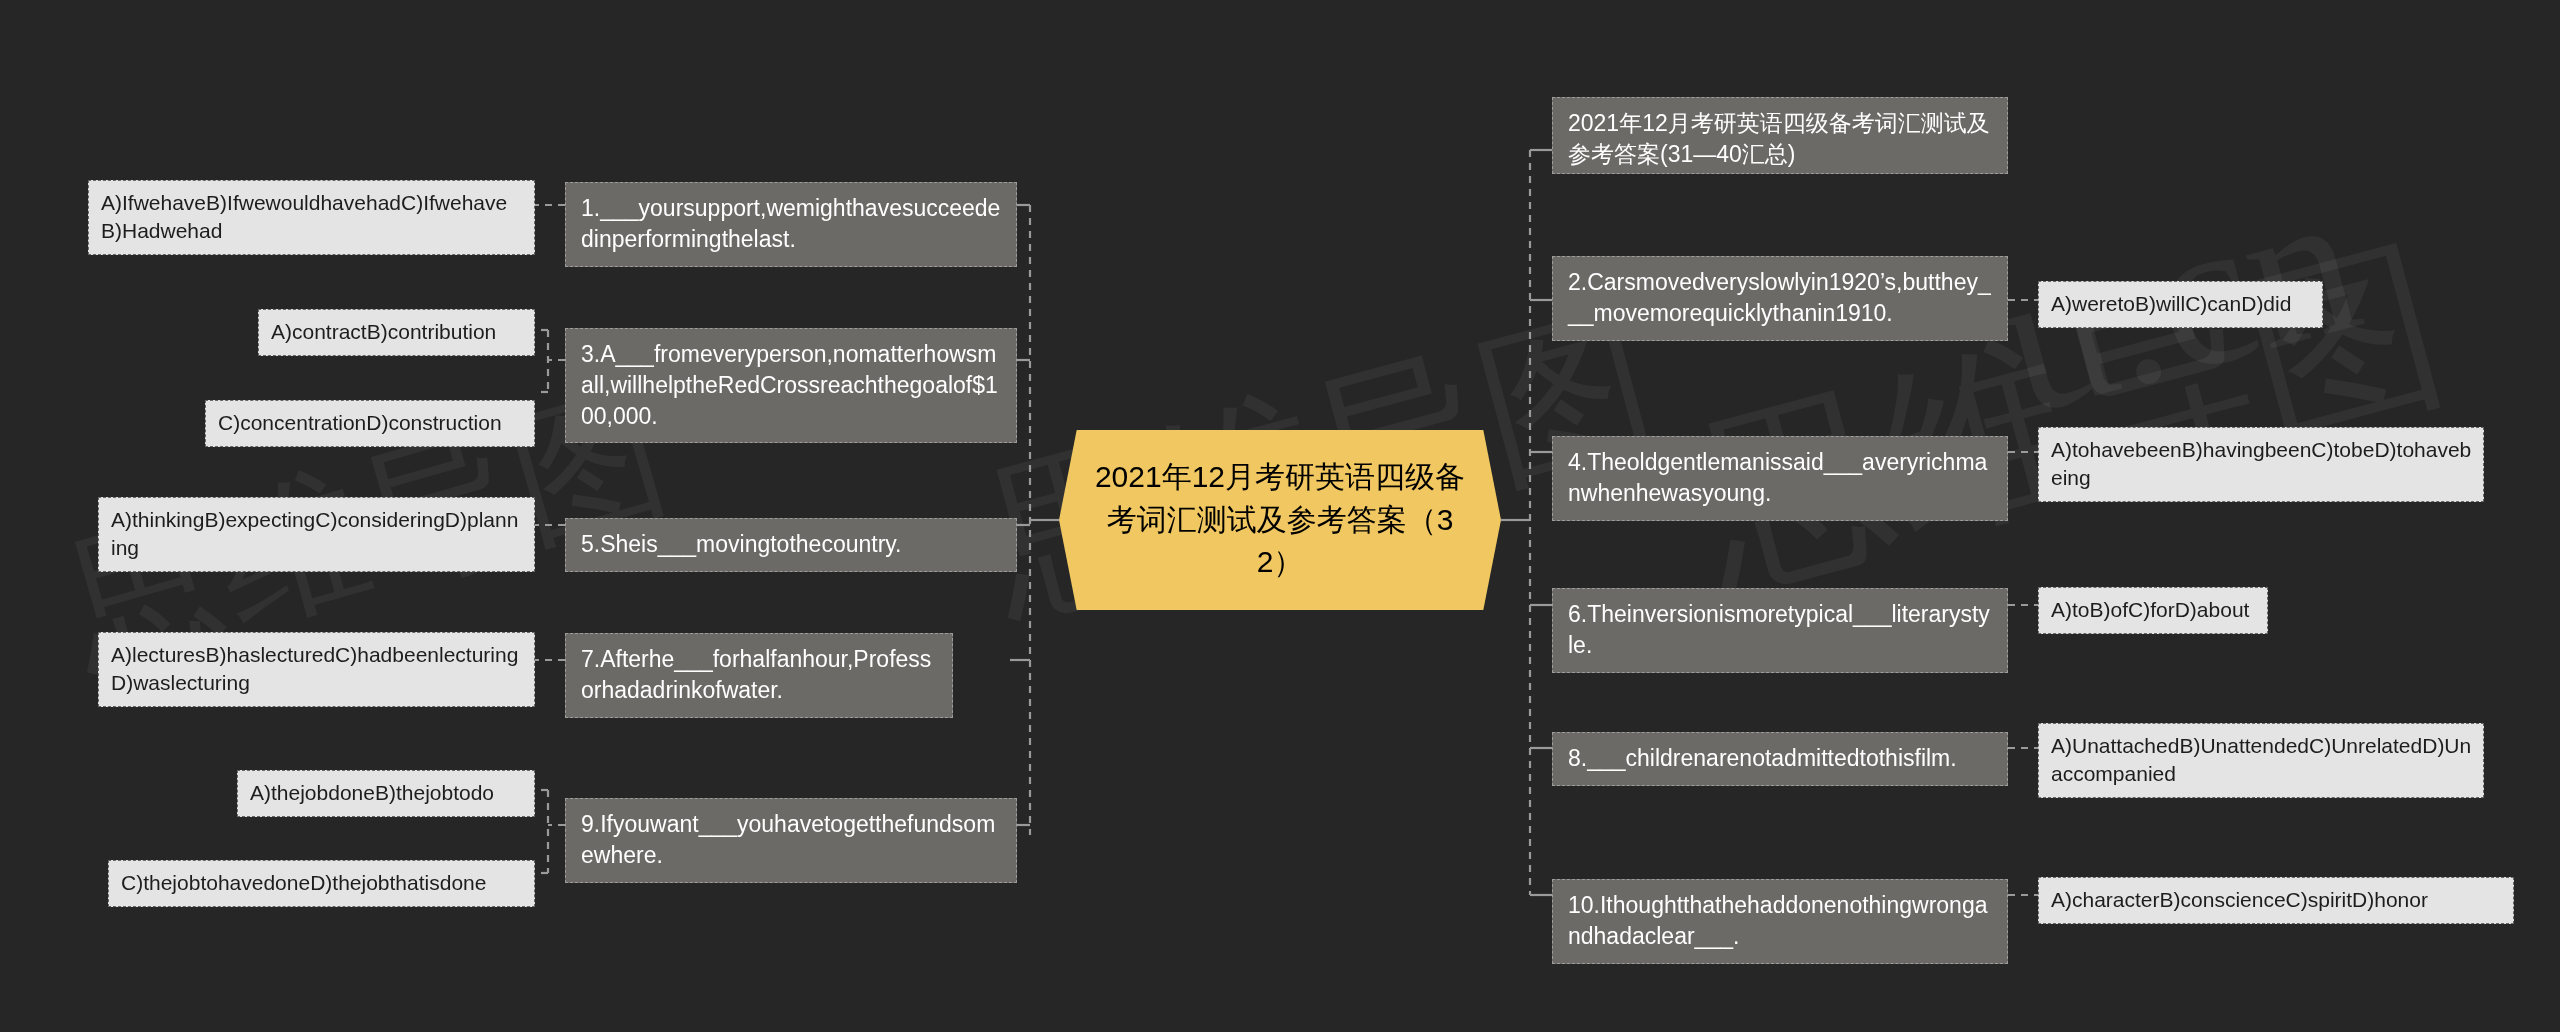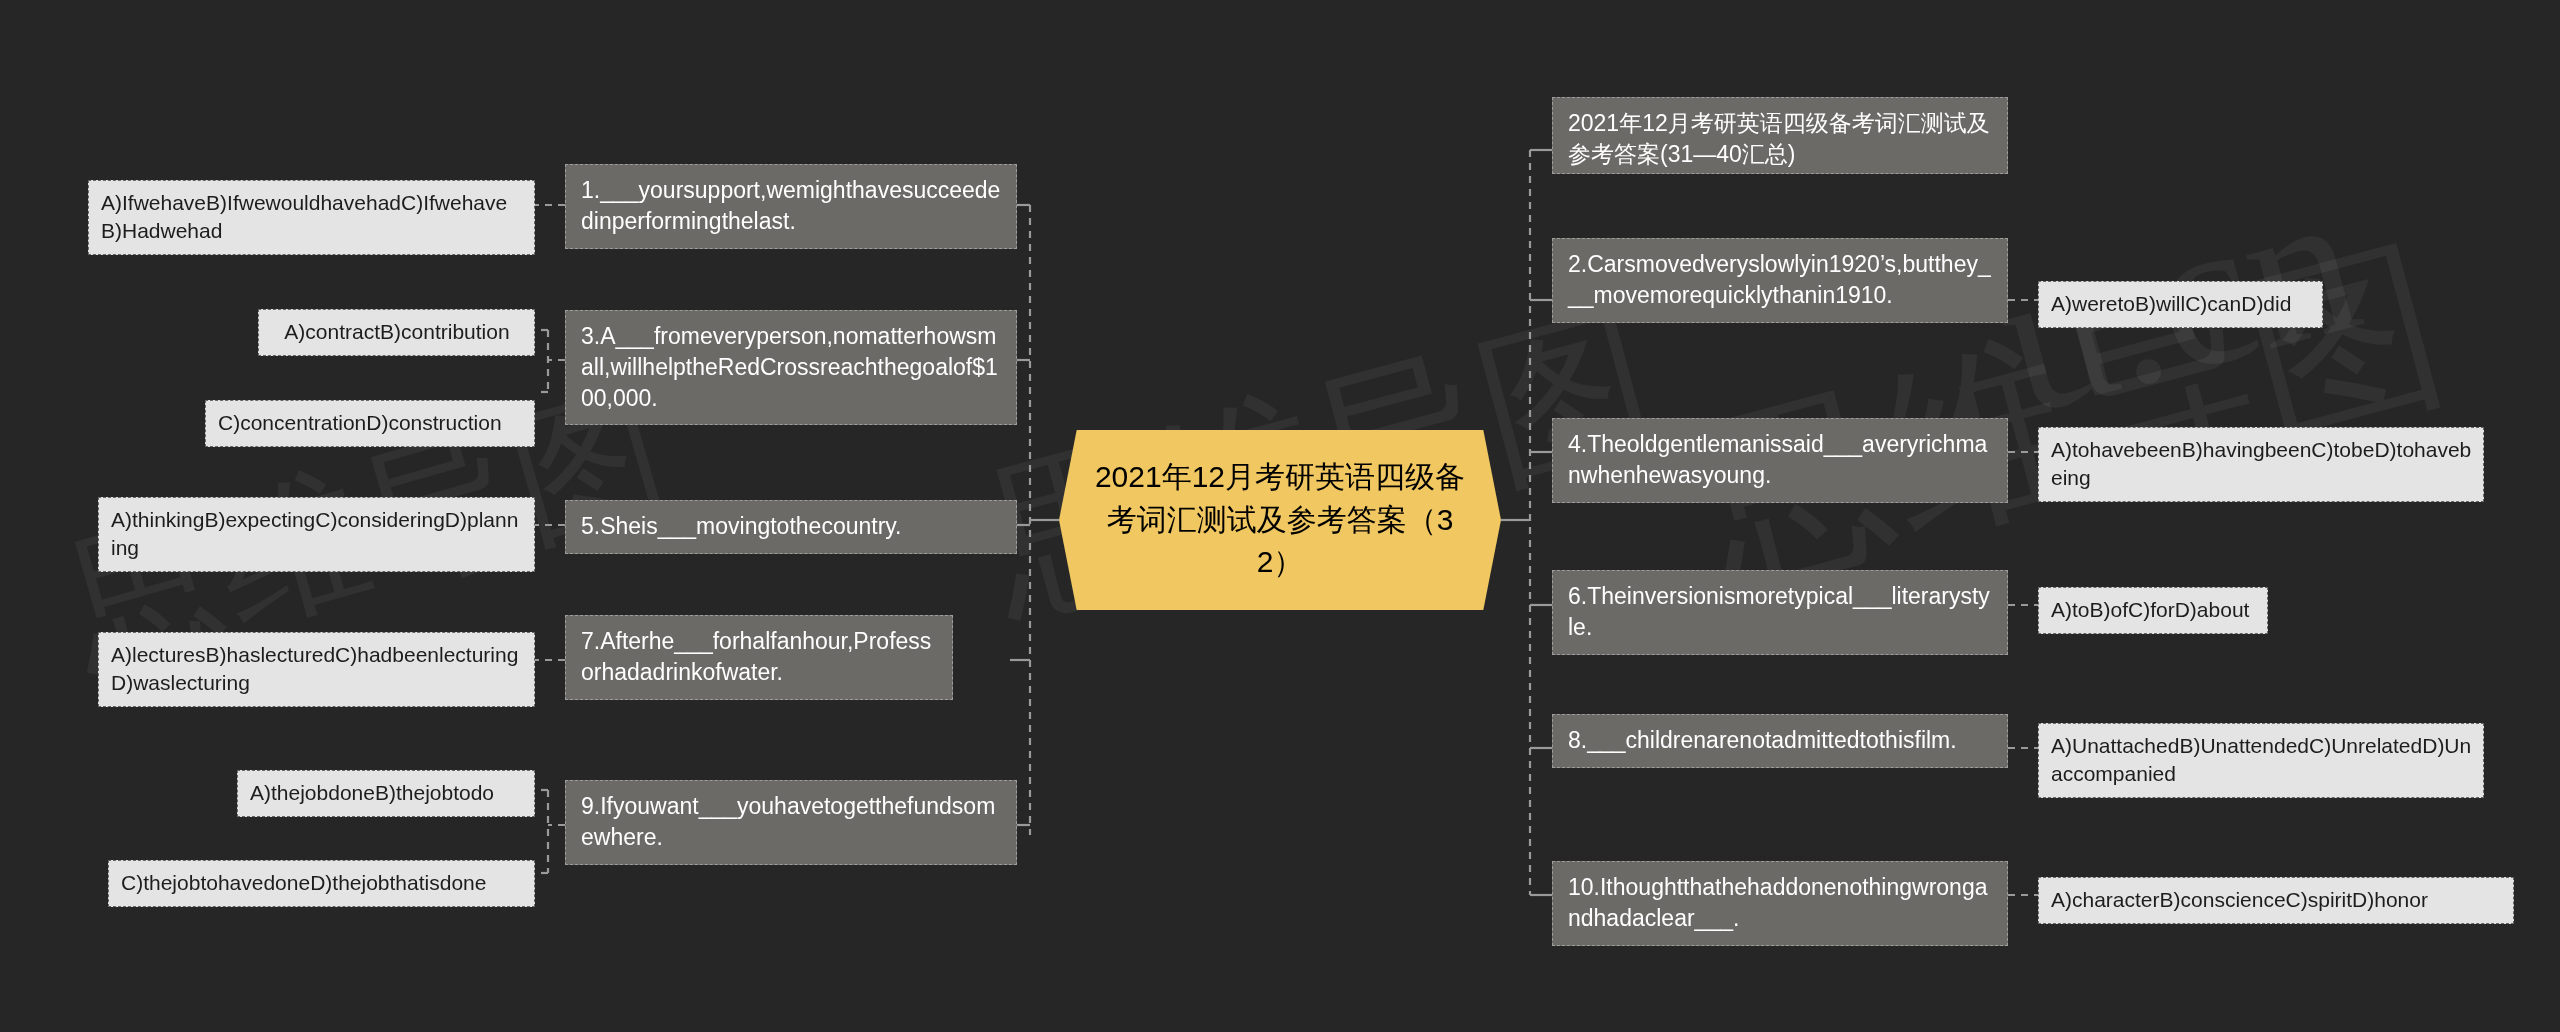--- a/index.html
+++ b/index.html
@@ -86,20 +86,21 @@
     line-height: 1.42;
   }
 
   .node-q {
     background: #6c6a67;
     color: #ffffff;
     font-size: 23px;
     padding: 11px 14px 12px 16px;
     outline: 1px dashed rgba(255,255,255,0.34);
     outline-offset: -1px;
+    margin-top: 18px;
   }
 
   .node-a {
     background: #e4e4e4;
     color: #1d1d1d;
     font-size: 21px;
     padding: 9px 12px 10px 13px;
     outline: 1px dashed rgba(0,0,0,0.55);
     outline-offset: -1px;
   }
@@ -198,21 +199,21 @@
   <div class="node node-q" style="left:565px; top:310px; width:452px;">3.A___fromeveryperson,nomatterhowsmall,willhelptheRedCrossreachthegoalof$100,000.</div>
 
   <div class="node node-q" style="left:565px; top:500px; width:452px;">5.Sheis___movingtothecountry.</div>
 
   <div class="node node-q" style="left:565px; top:615px; width:388px;">7.Afterhe___forhalfanhour,Professorhadadrinkofwater.</div>
 
   <div class="node node-q" style="left:565px; top:780px; width:452px;">9.Ifyouwant___youhavetogetthefundsomewhere.</div>
 
   <div class="node node-a" style="left:88px; top:180px; width:447px;">A)IfwehaveB)IfwewouldhavehadC)IfwehaveB)Hadwehad</div>
 
-  <div class="node node-a" style="left:258px; top:309px; width:277px;text-align:center;">A)contractB)contribution</div>
+  <div class="node node-a" style="left:258px; top:309px; width:277px;">A)contractB)contribution</div>
 
   <div class="node node-a" style="left:205px; top:400px; width:330px;">C)concentrationD)construction</div>
 
   <div class="node node-a" style="left:98px; top:497px; width:437px;">A)thinkingB)expectingC)consideringD)planning</div>
 
   <div class="node node-a" style="left:98px; top:632px; width:437px;">A)lecturesB)haslecturedC)hadbeenlecturingD)waslecturing</div>
 
   <div class="node node-a" style="left:237px; top:770px; width:298px;">A)thejobdoneB)thejobtodo</div>
 
   <div class="node node-a" style="left:108px; top:860px; width:427px;">C)thejobtohavedoneD)thejobthatisdone</div>

